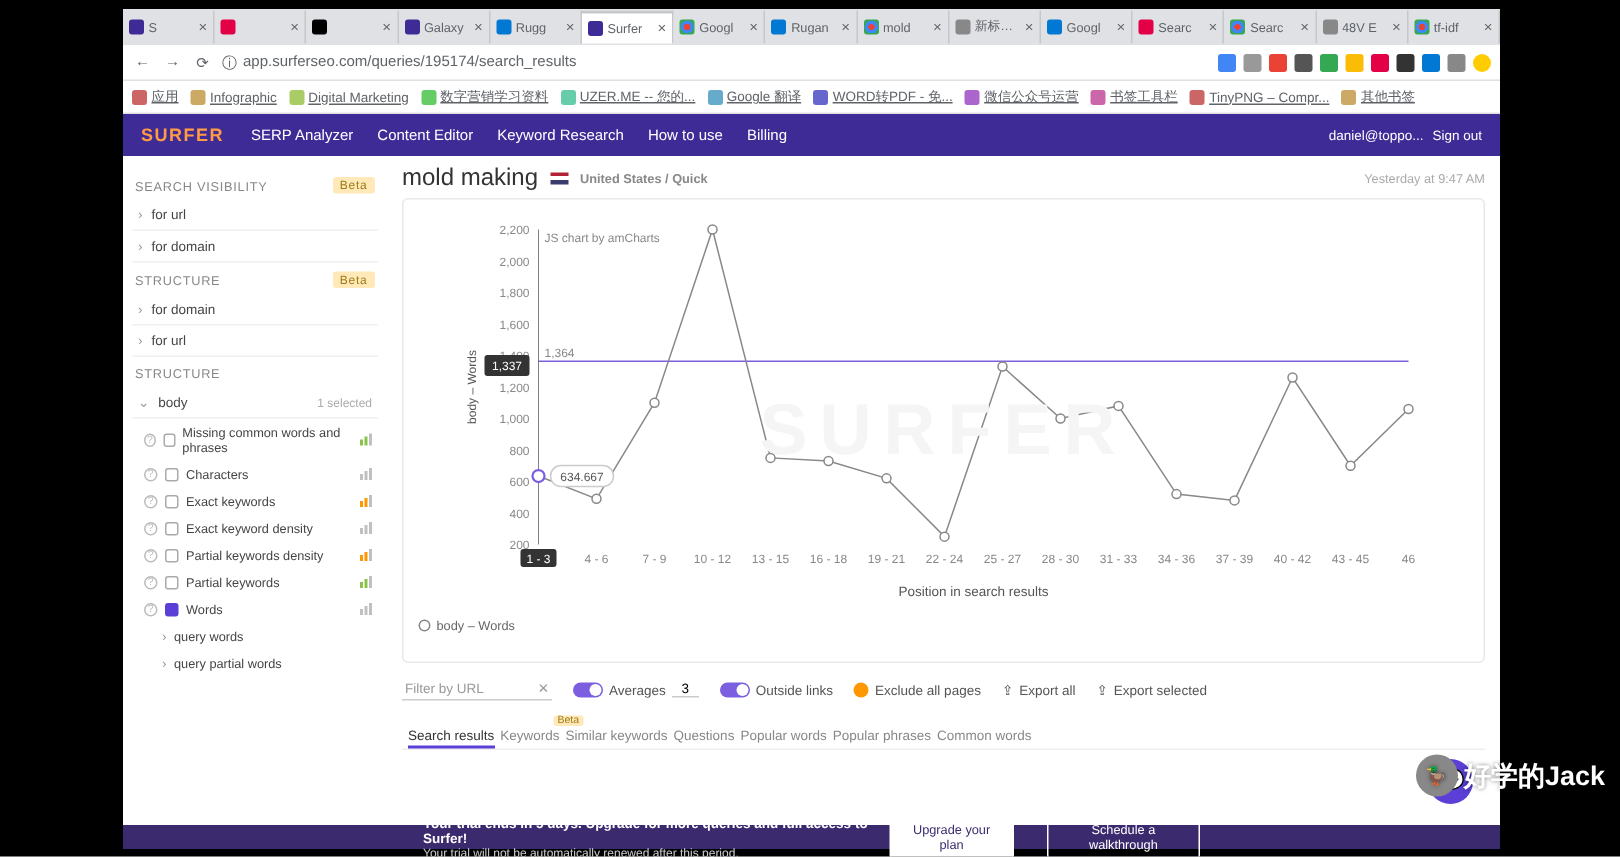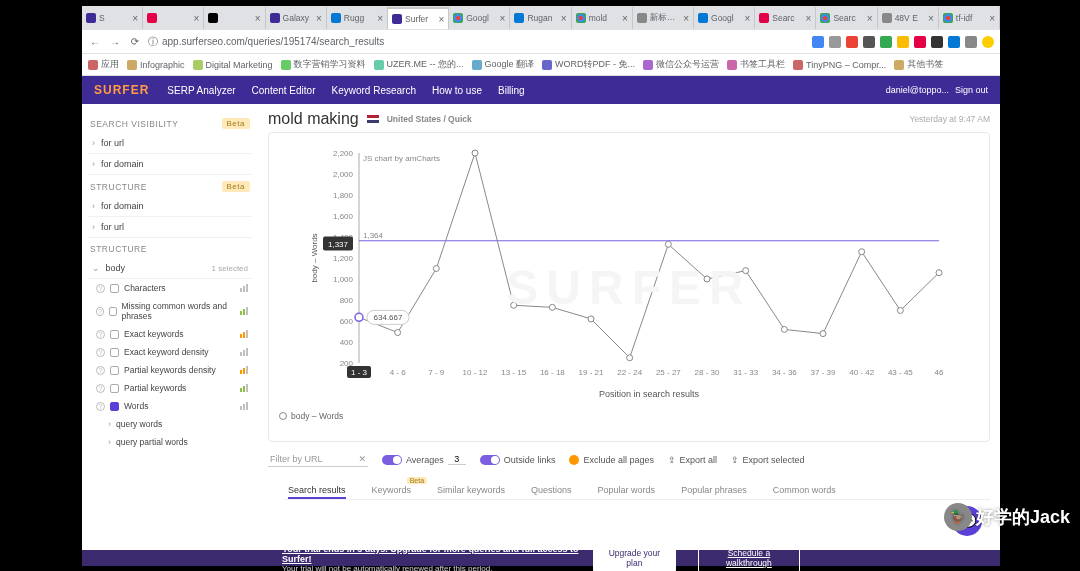--- a/index.html
+++ b/index.html
@@ -15,21 +15,21 @@
 .favicon.r { background: #e40046; }
 .favicon.b { background: #0078d4; }
 .tab-label { white-space: nowrap; overflow: hidden; text-overflow: ellipsis; flex: 1; font-size: 8.5px; }
 .tab-close { font-size: 10px; color: #666; cursor: pointer; }
 .addrbar { height: 24px; display: flex; align-items: center; padding: 0 6px; gap: 6px; border-bottom: 1px solid #e0e0e0; font-size: 10px; }
 .nav-btn { width: 14px; height: 14px; color: #5f6368; cursor: pointer; display: flex; align-items: center; justify-content: center; }
 .url-field { flex: 1; display: flex; align-items: center; gap: 4px; color: #5f6368; }
 .ext-icons { display: flex; gap: 5px; }
 .ext-icon { width: 12px; height: 12px; border-radius: 2px; cursor: pointer; }
 .bookbar { height: 22px; display: flex; align-items: center; padding: 0 6px; gap: 8px; font-size: 9px; border-bottom: 1px solid #e0e0e0; color: #5f6368; }
-.bookmark { display: flex; align-items: center; gap: 3px; cursor: pointer; }
+.bookmark { display: flex; align-items: center; gap: 3px; cursor: pointer; text-decoration: underline; }
 .bm-icon { width: 10px; height: 10px; border-radius: 2px; }
 .topnav { height: 28px; background: #3f2b96; display: flex; align-items: center; padding: 0 12px; font-size: 10px; color: #fff; }
 .logo { font-weight: 900; letter-spacing: 1px; color: #ff9b42; font-size: 12px; }
 .nav-links { display: flex; gap: 16px; margin-left: 18px; }
 .nav-link { cursor: pointer; }
 .nav-right { margin-left: auto; display: flex; gap: 6px; font-size: 9px; }
 .content { display: flex; height: calc(100% - 98px - 34px); }
 .sidebar { width: 176px; padding: 8px 6px; font-size: 9px; color: #444; overflow: hidden; }
 .side-head { display: flex; justify-content: space-between; align-items: center; padding: 6px 2px 4px; color: #888; font-size: 8.5px; letter-spacing: 0.5px; }
 .badge { background: #ffe9b8; color: #a07b1a; padding: 1px 5px; border-radius: 2px; font-size: 8px; }
@@ -60,25 +60,25 @@
 .tooltip-text { fill: #fff; font-size: 8px; }
 .legend { font-size: 8.5px; color: #666; margin-top: 4px; display: flex; align-items: center; gap: 4px; }
 .watermark { position: absolute; top: 50%; left: 50%; transform: translate(-50%, -50%); font-size: 48px; font-weight: 900; color: #f5f5f5; letter-spacing: 8px; pointer-events: none; }
 .filters { display: flex; align-items: center; gap: 14px; padding: 10px 0; font-size: 9px; color: #555; }
 .url-filter { border-bottom: 1px solid #ccc; width: 100px; padding: 2px; color: #999; display: flex; justify-content: space-between; align-items: flex-end; }
 .toggle { width: 20px; height: 10px; background: #7b5fe0; border-radius: 5px; position: relative; }
 .toggle::after { content: ""; position: absolute; width: 8px; height: 8px; background: #fff; border-radius: 50%; top: 1px; right: 1px; }
 .avg-input { width: 18px; border: none; border-bottom: 1px solid #ccc; text-align: center; font-size: 9px; }
 .filter-item { display: flex; align-items: flex-end; gap: 4px; cursor: pointer; }
 .fi-icon { width: 10px; height: 10px; border-radius: 50%; }
-.tabs-row { display: flex; gap: 26px; padding: 6px 4px 0; font-size: 9px; color: #888; border-bottom: 1px solid #eee; margin-left: 16px; }
+.tabs-row { display: flex; gap: 4px; padding: 6px 4px 0; font-size: 9px; color: #888; border-bottom: 1px solid #eee; }
 .res-tab { padding: 2px 0; cursor: pointer; position: relative; }
 .res-tab.active { color: #333; border-bottom: 2px solid #5b3fd6; }
 .mini-badge { background: #ffe9b8; color: #a07b1a; padding: 0 3px; font-size: 7px; border-radius: 2px; position: absolute; top: -6px; right: -16px; }
-.trial-bar { position: absolute; bottom: 0; left: 0; right: 0; height: 16px; background: #3c2a6e; display: flex; align-items: center; padding: 0 200px 0 200px; font-size: 9px; color: #fff; text-decoration: underline; }
+.trial-bar { position: absolute; bottom: 0; left: 0; right: 0; height: 16px; background: #3c2a6e; display: flex; align-items: center; padding: 0 200px 0 200px; font-size: 9px; color: #fff; }
 .trial-btns { margin-left: auto; display: flex; gap: 22px; }
 .trial-btn { border: 1px solid #fff; padding: 4px 8px; border-radius: 3px; font-size: 8.5px; cursor: pointer; background: transparent; color: #fff; }
 .trial-btn.primary { background: #fff; color: #3c2a6e; }
 .overlay-wm { position: absolute; right: 10px; bottom: 40px; font-size: 18px; color: #fff; font-weight: bold; text-shadow: 0 0 3px rgba(0,0,0,0.5); display: flex; align-items: center; gap: 4px; }
 .wmcircle { width: 28px; height: 28px; background: #888; border-radius: 50%; display: flex; align-items: center; justify-content: center; font-size: 12px; }
 .sel-count { margin-left: auto; font-size: 8px; color: #aaa; }
 .chat-bubble { position: absolute; right: 18px; bottom: 30px; width: 30px; height: 30px; background: #5b3fd6; border-radius: 50%; cursor: pointer; display:flex; align-items:center; justify-content:center; color:#fff; }
 </style>
 </head>
 <body>
@@ -278,34 +278,34 @@
           <span>STRUCTURE</span>
         </div>
         <div class="side-item">
           <span class="chev">⌄</span>
           <span>body</span>
           <span class="sel-count">1 selected</span>
         </div>
         <div class="side-sub" style="padding-left: 8px;">
           <span class="info-i">?</span>
           <span class="chk "></span>
+          <span>Missing common words and phrases</span>
+          <span class="bars">
+            <span class="bar g" style="height:4px"></span>
+            <span class="bar g" style="height:6px"></span>
+            <span class="bar" style="height:8px"></span>
+          </span>
+        </div>
+        <div class="side-sub" style="padding-left: 8px;">
+          <span class="info-i">?</span>
+          <span class="chk "></span>
           <span>Characters</span>
           <span class="bars">
             <span class="bar " style="height:4px"></span>
             <span class="bar " style="height:6px"></span>
-            <span class="bar" style="height:8px"></span>
-          </span>
-        </div>
-        <div class="side-sub" style="padding-left: 8px;">
-          <span class="info-i">?</span>
-          <span class="chk "></span>
-          <span>Missing common words and phrases</span>
-          <span class="bars">
-            <span class="bar g" style="height:4px"></span>
-            <span class="bar g" style="height:6px"></span>
             <span class="bar" style="height:8px"></span>
           </span>
         </div>
         <div class="side-sub" style="padding-left: 8px;">
           <span class="info-i">?</span>
           <span class="chk "></span>
           <span>Exact keywords</span>
           <span class="bars">
             <span class="bar o" style="height:4px"></span>
             <span class="bar o" style="height:6px"></span>

